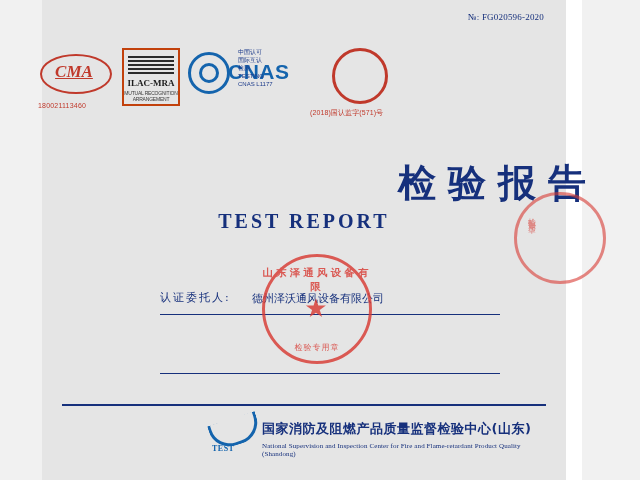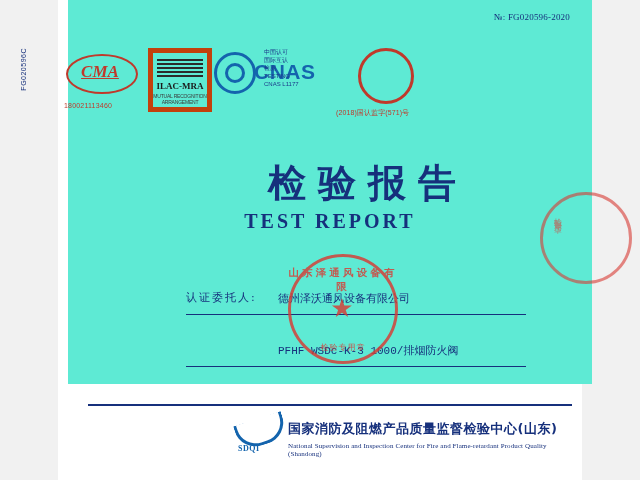--- a/index.html
+++ b/index.html
@@ -22,25 +22,25 @@
     top: 0;
     width: 58px;
     height: 480px;
     background: #f1f1f1;
   }
   .margin-bar.left { left: 0; }
   .margin-bar.right { right: 0; }
 
   .sheet {
     position: absolute;
-    left: 68px;
+    left: 42px;
     top: 0;
     width: 524px;
-    height: 384px;
-    background: #5eead4;
+    height: 480px;
+    background: #e5e5e5;
   }
 
   
   .serial {
     position: absolute;
     right: 22px;
     top: 12px;
     font-size: 9px;
     color: #16307c;
     letter-spacing: 0.2px;
@@ -105,21 +105,21 @@
     letter-spacing: 0.2px;
   }
 
   
   .ilac {
     position: absolute;
     left: 80px;
     top: 8px;
     width: 54px;
     height: 54px;
-    border: 5px solid #c2410c;
+    border: 2px solid #c2410c;
   }
   .ilac .bars {
     position: absolute;
     left: 4px; top: 6px;
     width: 46px; height: 22px;
   }
   .ilac .bars i {
     display: block;
     height: 2px;
     margin-bottom: 2px;
@@ -220,21 +220,21 @@
     font-size: 7px;
     color: #c0392b;
     letter-spacing: 0.1px;
   }
 
   
   .title-cn {
     position: absolute;
     left: 0; top: 158px;
     width: 524px;
-    text-align: center;
+    text-align: right;
     font-size: 38px;
     font-weight: bold;
     letter-spacing: 12px;
     color: #16307c;
     font-family: "DejaVu Sans", sans-serif;
     text-indent: 12px;
     padding-left: 32px;
   }
   .title-en {
     position: absolute;
@@ -252,21 +252,21 @@
   .fields {
     position: absolute;
     left: 118px;
     top: 284px;
     width: 340px;
   }
   .field {
     position: relative;
     height: 30px;
     border-bottom: 1px solid #16307c;
-    margin-bottom: 21px;
+    margin-bottom: 28px;
   }
   .field .lbl {
     position: absolute;
     left: 0; top: 6px;
     font-size: 11px;
     letter-spacing: 2px;
     color: #16307c;
     font-family: "DejaVu Sans", sans-serif;
   }
   .field .val {
@@ -466,34 +466,33 @@
     <div class="stamp-edge">
       <div class="t">检验专用章</div>
     </div>
 
     <div class="fields">
       <div class="field f1">
         <span class="lbl">认证委托人:</span>
         <span class="val">德州泽沃通风设备有限公司</span>
       </div>
       <div class="field f2">
-        <span class="val">PFHF WSDc-K-3 1000/排烟防火阀</span>
       </div>
     </div>
 
     <div class="stamp">
       <div class="arc-top">山东泽通风设备有限</div>
       <div class="star">★</div>
       <div class="arc-bottom">检验专用章</div>
     </div>
 
     <div class="footer-rule"></div>
     <div class="footer">
       <div class="sdqi-logo">
         <div class="swoosh"></div>
-        <div class="name">SDQI</div>
+        <div class="name">TEST</div>
       </div>
       <div class="cn">国家消防及阻燃产品质量监督检验中心(山东)</div>
       <div class="en">National Supervision and Inspection Center for Fire and Flame-retardant Product Quality (Shandong)</div>
     </div>
 
   </div>
 </div>
 
 </body></html>

